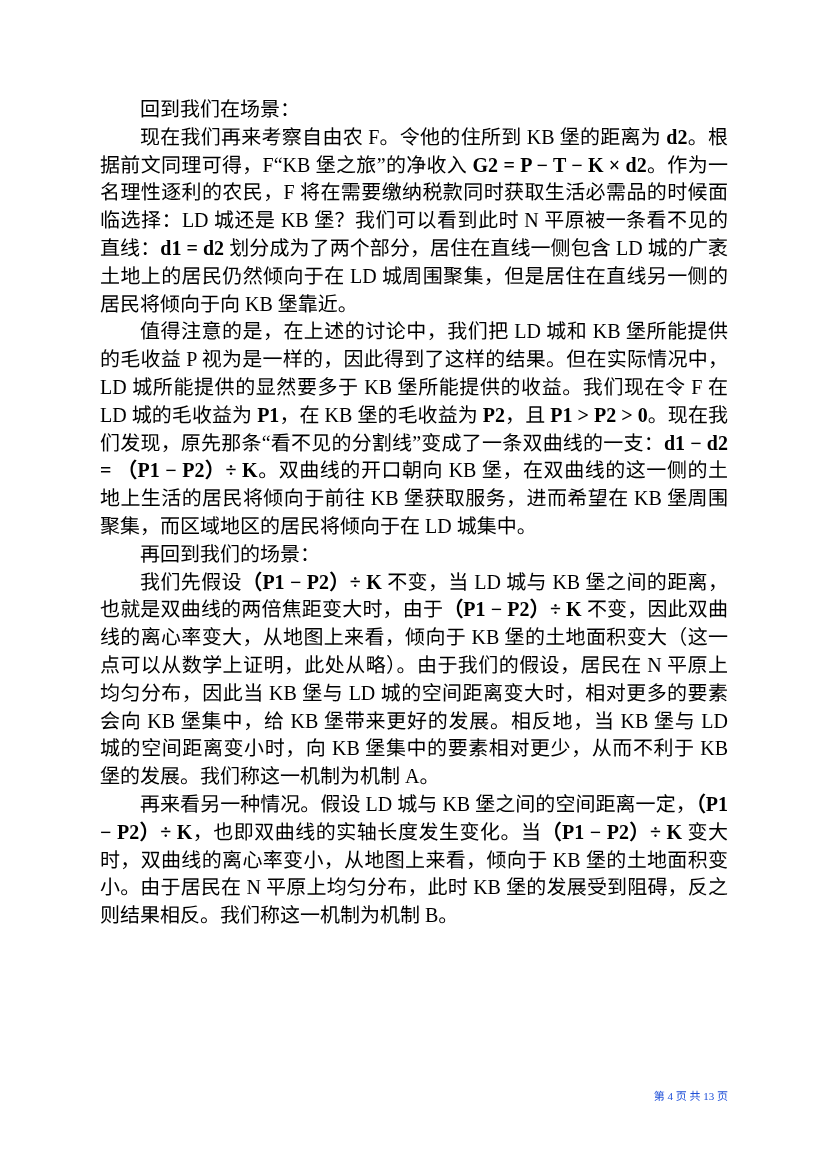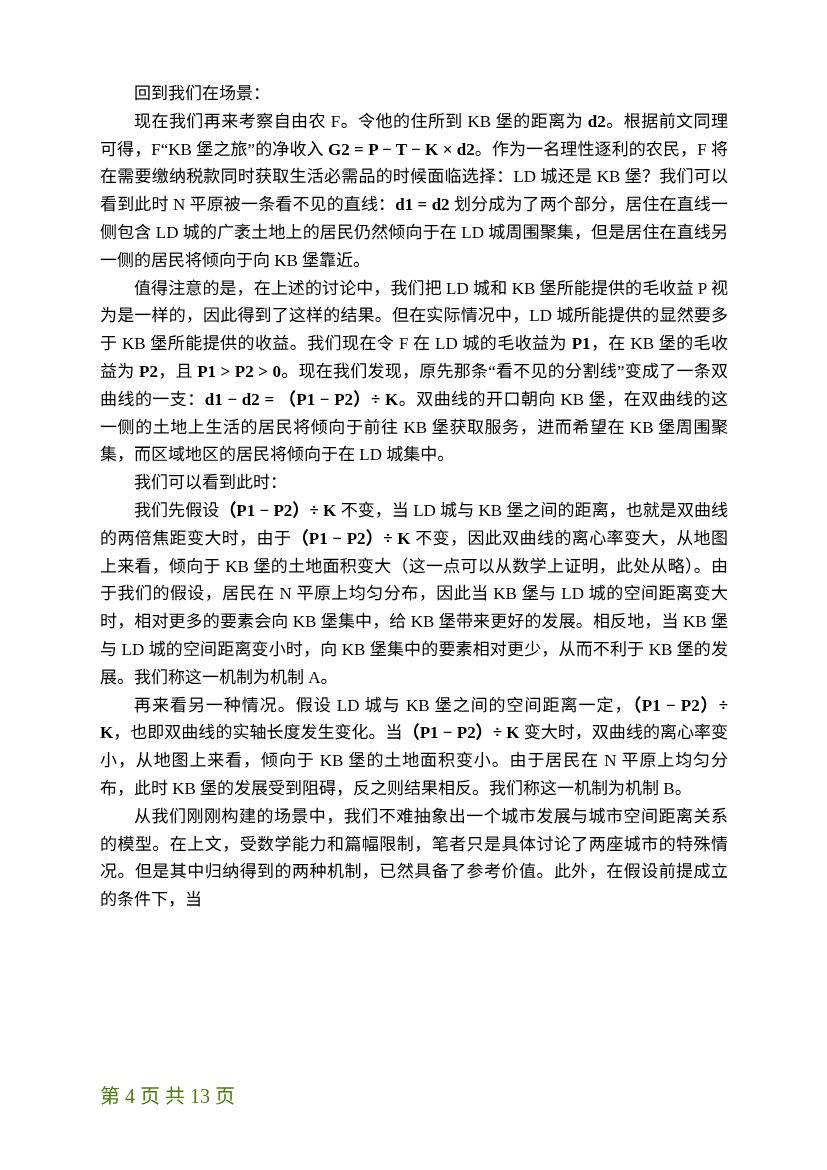--- a/index.html
+++ b/index.html
@@ -12,58 +12,57 @@
     width: 827px;
     height: 1170px;
     background: #ffffff;
     overflow: hidden;
     color: #000000;
     font-family: "Liberation Serif", "DejaVu Serif", serif;
   }
   .body-text {
     position: absolute;
     left: 100px;
-    top: 80px;
+    top: 96px;
     width: 628px;
-    font-size: 17px;
+    font-size: 20px;
     line-height: 27.8px;
     text-align: justify;
     text-justify: inter-ideograph;
   }
   .para {
     margin: 0;
     padding: 0;
     text-indent: 2em;
   }
   .run {
     font-weight: normal;
   }
   .run.formula {
     font-weight: bold;
   }
   .page-footer {
     position: absolute;
     left: 100px;
     width: 628px;
     top: 1086px;
-    text-align: left;
-    font-size: 20px;
+    text-align: right;
+    font-size: 11px;
     line-height: 20px;
-    color: #4d7c0f;
+    color: #1d4ed8;
   }
 </style>
 </head>
 <body>
 
 <div class="page">
   <div class="body-text">
       <p class="para"><span class="run">回到我们在场景：</span></p>
       <p class="para"><span class="run">现在我们再来考察自由农 F。令他的住所到 KB 堡的距离为 </span><span class="run formula">d2</span><span class="run">。根据前文同理可得，F“KB 堡之旅”的净收入 </span><span class="run formula">G2 = P − T − K × d2</span><span class="run">。作为一名理性逐利的农民，F 将在需要缴纳税款同时获取生活必需品的时候面临选择：LD 城还是 KB 堡？我们可以看到此时 N 平原被一条看不见的直线：</span><span class="run formula">d1 = d2</span><span class="run"> 划分成为了两个部分，居住在直线一侧包含 LD 城的广袤土地上的居民仍然倾向于在 LD 城周围聚集，但是居住在直线另一侧的居民将倾向于向 KB 堡靠近。</span></p>
       <p class="para"><span class="run">值得注意的是，在上述的讨论中，我们把 LD 城和 KB 堡所能提供的毛收益 P 视为是一样的，因此得到了这样的结果。但在实际情况中，LD 城所能提供的显然要多于 KB 堡所能提供的收益。我们现在令 F 在 LD 城的毛收益为 </span><span class="run formula">P1</span><span class="run">，在 KB 堡的毛收益为 </span><span class="run formula">P2</span><span class="run">，且 </span><span class="run formula">P1 &gt; P2 &gt; 0</span><span class="run">。现在我们发现，原先那条“看不见的分割线”变成了一条双曲线的一支：</span><span class="run formula">d1 − d2 = （P1 − P2）÷ K</span><span class="run">。双曲线的开口朝向 KB 堡，在双曲线的这一侧的土地上生活的居民将倾向于前往 KB 堡获取服务，进而希望在 KB 堡周围聚集，而区域地区的居民将倾向于在 LD 城集中。</span></p>
-      <p class="para"><span class="run">我们可以看到此时：</span></p>
+      <p class="para"><span class="run">再回到我们的场景：</span></p>
       <p class="para"><span class="run">我们先假设</span><span class="run formula">（P1 − P2）÷ K</span><span class="run"> 不变，当 LD 城与 KB 堡之间的距离，也就是双曲线的两倍焦距变大时，由于</span><span class="run formula">（P1 − P2）÷ K</span><span class="run"> 不变，因此双曲线的离心率变大，从地图上来看，倾向于 KB 堡的土地面积变大（这一点可以从数学上证明，此处从略）。由于我们的假设，居民在 N 平原上均匀分布，因此当 KB 堡与 LD 城的空间距离变大时，相对更多的要素会向 KB 堡集中，给 KB 堡带来更好的发展。相反地，当 KB 堡与 LD 城的空间距离变小时，向 KB 堡集中的要素相对更少，从而不利于 KB 堡的发展。我们称这一机制为机制 A。</span></p>
       <p class="para"><span class="run">再来看另一种情况。假设 LD 城与 KB 堡之间的空间距离一定，</span><span class="run formula">（P1 − P2）÷ K</span><span class="run">，也即双曲线的实轴长度发生变化。当</span><span class="run formula">（P1 − P2）÷ K</span><span class="run"> 变大时，双曲线的离心率变小，从地图上来看，倾向于 KB 堡的土地面积变小。由于居民在 N 平原上均匀分布，此时 KB 堡的发展受到阻碍，反之则结果相反。我们称这一机制为机制 B。</span></p>
-      <p class="para"><span class="run">从我们刚刚构建的场景中，我们不难抽象出一个城市发展与城市空间距离关系的模型。在上文，受数学能力和篇幅限制，笔者只是具体讨论了两座城市的特殊情况。但是其中归纳得到的两种机制，已然具备了参考价值。此外，在假设前提成立的条件下，当</span></p>
     </div>
   <div class="page-footer">
     <span>第 4 页 共 13 页</span>
   </div>
 </div>
 
 </body></html>

